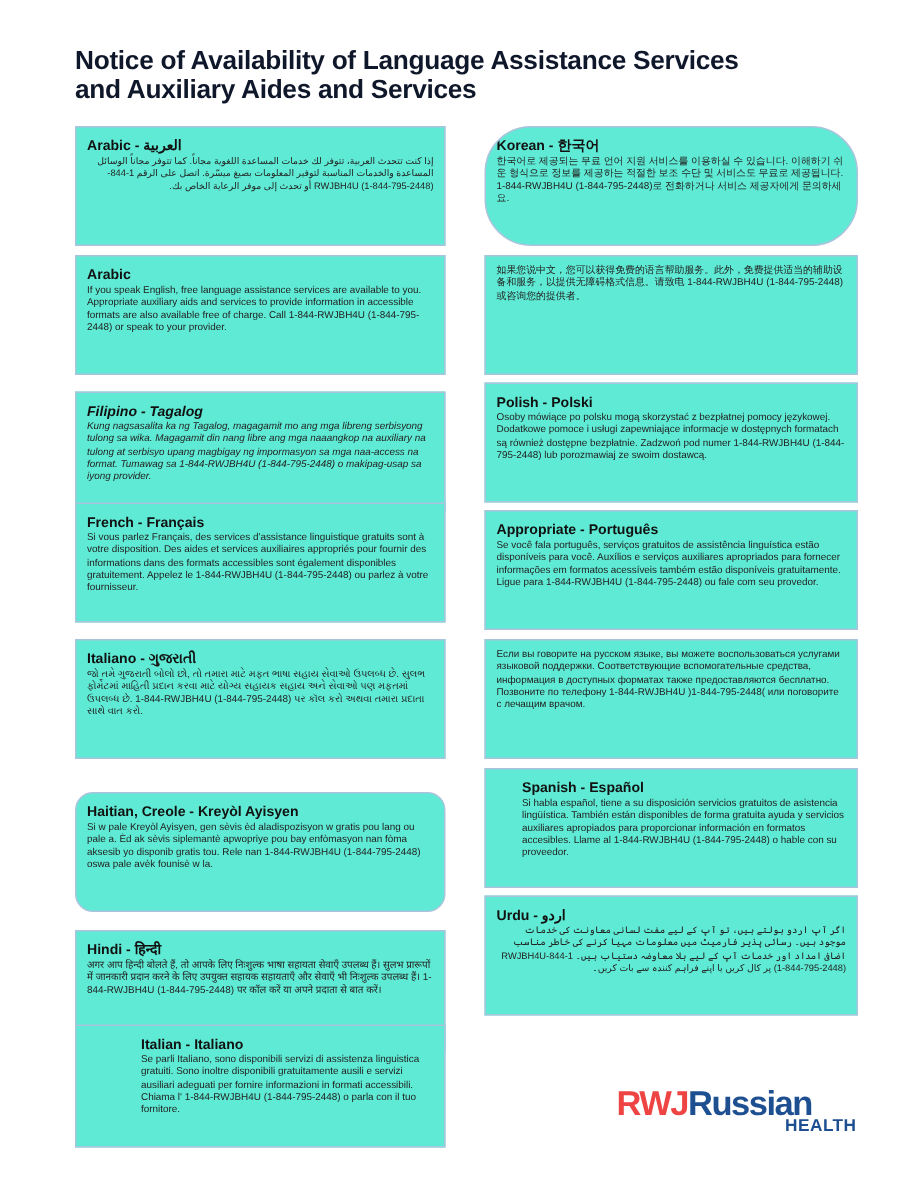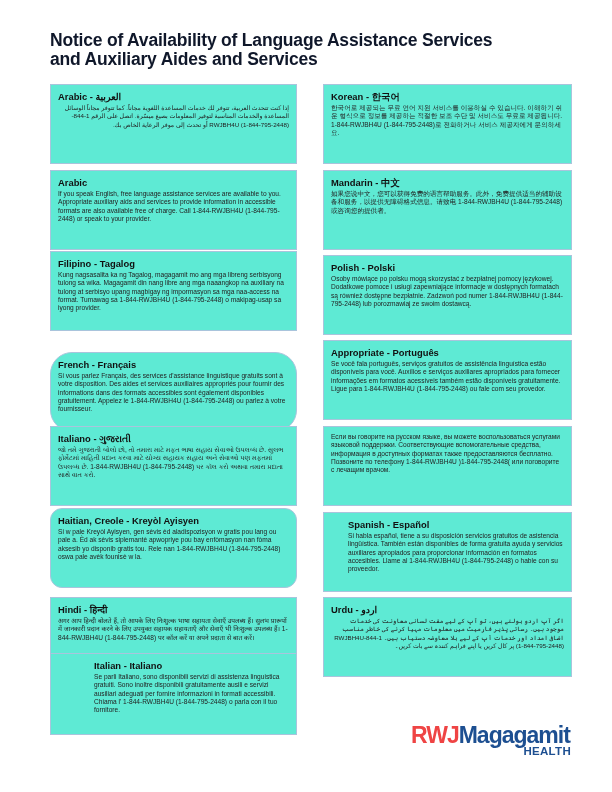--- a/index.html
+++ b/index.html
@@ -40,81 +40,80 @@
 
 <h1 class="title">
   <span>Notice of Availability of Language Assistance Services</span><br>
   <span>and Auxiliary Aides and Services</span>
 </h1>
 
 <div class="box col-left" style="top:84px;">
   <h2>Arabic - العربية</h2>
   <p class="rtl">إذا كنت تتحدث العربية، تتوفر لك خدمات المساعدة اللغوية مجاناً. كما تتوفر مجاناً الوسائل المساعدة والخدمات المناسبة لتوفير المعلومات بصيغ ميسّرة. اتصل على الرقم 1-844-RWJBH4U (1-844-795-2448) أو تحدث إلى موفر الرعاية الخاص بك.</p>
 </div>
-<div class="box col-right" style="top:84px;">
+<div class="box col-right" style="top:84px;border-radius:31px;">
   <h2>Korean - 한국어</h2>
   <p>한국어로 제공되는 무료 언어 지원 서비스를 이용하실 수 있습니다. 이해하기 쉬운 형식으로 정보를 제공하는 적절한 보조 수단 및 서비스도 무료로 제공됩니다. 1-844-RWJBH4U (1-844-795-2448)로 전화하거나 서비스 제공자에게 문의하세요.</p>
 </div>
 
 <div class="box col-left" style="top:170px;">
   <h2>Arabic</h2>
   <p>If you speak English, free language assistance services are available to you. Appropriate auxiliary aids and services to provide information in accessible formats are also available free of charge. Call 1-844-RWJBH4U (1-844-795-2448) or speak to your provider.</p>
 </div>
 <div class="box col-right" style="top:170px;">
-  <h2>Mandarin - 中文</h2>
   <p>如果您说中文，您可以获得免费的语言帮助服务。此外，免费提供适当的辅助设备和服务，以提供无障碍格式信息。请致电 1-844-RWJBH4U (1-844-795-2448) 或咨询您的提供者。</p>
 </div>
 
-<div class="box col-left" style="top:251px;">
+<div class="box col-left" style="top:261px;font-style:italic;">
   <h2>Filipino - Tagalog</h2>
   <p>Kung nagsasalita ka ng Tagalog, magagamit mo ang mga libreng serbisyong tulong sa wika. Magagamit din nang libre ang mga naaangkop na auxiliary na tulong at serbisyo upang magbigay ng impormasyon sa mga naa-access na format. Tumawag sa 1-844-RWJBH4U (1-844-795-2448) o makipag-usap sa iyong provider.</p>
 </div>
 <div class="box col-right" style="top:255px;">
   <h2>Polish - Polski</h2>
   <p>Osoby mówiące po polsku mogą skorzystać z bezpłatnej pomocy językowej. Dodatkowe pomoce i usługi zapewniające informacje w dostępnych formatach są również dostępne bezpłatnie. Zadzwoń pod numer 1-844-RWJBH4U (1-844-795-2448) lub porozmawiaj ze swoim dostawcą.</p>
 </div>
 
-<div class="box col-left" style="top:352px;border-radius:22px;">
+<div class="box col-left" style="top:335px;">
   <h2>French - Français</h2>
   <p>Si vous parlez Français, des services d'assistance linguistique gratuits sont à votre disposition. Des aides et services auxiliaires appropriés pour fournir des informations dans des formats accessibles sont également disponibles gratuitement. Appelez le 1-844-RWJBH4U (1-844-795-2448) ou parlez à votre fournisseur.</p>
 </div>
 <div class="box col-right" style="top:340px;">
   <h2>Appropriate - Português</h2>
   <p>Se você fala português, serviços gratuitos de assistência linguística estão disponíveis para você. Auxílios e serviços auxiliares apropriados para fornecer informações em formatos acessíveis também estão disponíveis gratuitamente. Ligue para 1-844-RWJBH4U (1-844-795-2448) ou fale com seu provedor.</p>
 </div>
 
 <div class="box col-left" style="top:426px;">
   <h2>Italiano - ગુજરાતી</h2>
   <p>જો તમે ગુજરાતી બોલો છો, તો તમારા માટે મફત ભાષા સહાય સેવાઓ ઉપલબ્ધ છે. સુલભ ફોર્મેટમાં માહિતી પ્રદાન કરવા માટે યોગ્ય સહાયક સહાય અને સેવાઓ પણ મફતમાં ઉપલબ્ધ છે. 1-844-RWJBH4U (1-844-795-2448) પર કૉલ કરો અથવા તમારા પ્રદાતા સાથે વાત કરો.</p>
 </div>
 <div class="box col-right" style="top:426px;">
   <p>Если вы говорите на русском языке, вы можете воспользоваться услугами языковой поддержки. Соответствующие вспомогательные средства, информация в доступных форматах также предоставляются бесплатно. Позвоните по телефону 1-844-RWJBH4U )1-844-795-2448( или поговорите с лечащим врачом.</p>
 </div>
 
-<div class="box col-left" style="top:508px;border-radius:12px;">
+<div class="box col-left" style="top:528px;border-radius:12px;">
   <h2>Haitian, Creole - Kreyòl Ayisyen</h2>
   <p>Si w pale Kreyòl Ayisyen, gen sèvis èd aladispozisyon w gratis pou lang ou pale a. Èd ak sèvis siplemantè apwopriye pou bay enfòmasyon nan fòma aksesib yo disponib gratis tou. Rele nan 1-844-RWJBH4U (1-844-795-2448) oswa pale avèk founisè w la.</p>
 </div>
 <div class="box col-right" style="top:512px;padding-left:24px;">
   <h2>Spanish - Español</h2>
   <p>Si habla español, tiene a su disposición servicios gratuitos de asistencia lingüística. También están disponibles de forma gratuita ayuda y servicios auxiliares apropiados para proporcionar información en formatos accesibles. Llame al 1-844-RWJBH4U (1-844-795-2448) o hable con su proveedor.</p>
 </div>
 
-<div class="box col-left" style="top:597px;">
+<div class="box col-left" style="top:620px;">
   <h2>Hindi - हिन्दी</h2>
   <p>अगर आप हिन्दी बोलते हैं, तो आपके लिए निःशुल्क भाषा सहायता सेवाएँ उपलब्ध हैं। सुलभ प्रारूपों में जानकारी प्रदान करने के लिए उपयुक्त सहायक सहायताएँ और सेवाएँ भी निःशुल्क उपलब्ध हैं। 1-844-RWJBH4U (1-844-795-2448) पर कॉल करें या अपने प्रदाता से बात करें।</p>
 </div>
 <div class="box col-right" style="top:597px;">
   <h2>Urdu - اردو</h2>
   <p class="rtl">اگر آپ اردو بولتے ہیں، تو آپ کے لیے مفت لسانی معاونت کی خدمات موجود ہیں۔ رسائی پذیر فارمیٹ میں معلومات مہیا کرنے کی خاطر مناسب اضافی امداد اور خدمات آپ کے لیے بلا معاوضہ دستیاب ہیں۔ 1-844-RWJBH4U (1-844-795-2448) پر کال کریں یا اپنے فراہم کنندہ سے بات کریں۔</p>
 </div>
 
-<div class="box col-left italian" style="top:653px;padding-left:43px;">
+<div class="box col-left italian" style="top:683px;padding-left:43px;">
   <h2>Italian - Italiano</h2>
   <p>Se parli Italiano, sono disponibili servizi di assistenza linguistica gratuiti. Sono inoltre disponibili gratuitamente ausili e servizi ausiliari adeguati per fornire informazioni in formati accessibili. Chiama l' 1-844-RWJBH4U (1-844-795-2448) o parla con il tuo fornitore.</p>
 </div>
 
 <div class="logo">
   <div class="logo-top">
-    <span class="logo-rwj">RWJ</span><span class="logo-barnabas">Magagamit</span>
+    <span class="logo-rwj">RWJ</span><span class="logo-barnabas">Russian</span>
   </div>
   <div class="logo-health">HEALTH</div>
 </div>
 
 </body></html>

